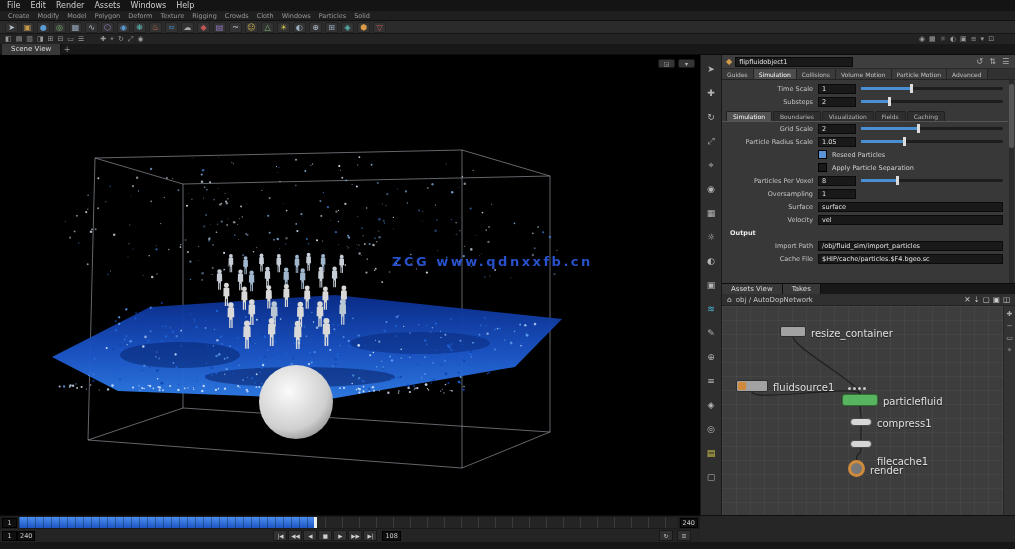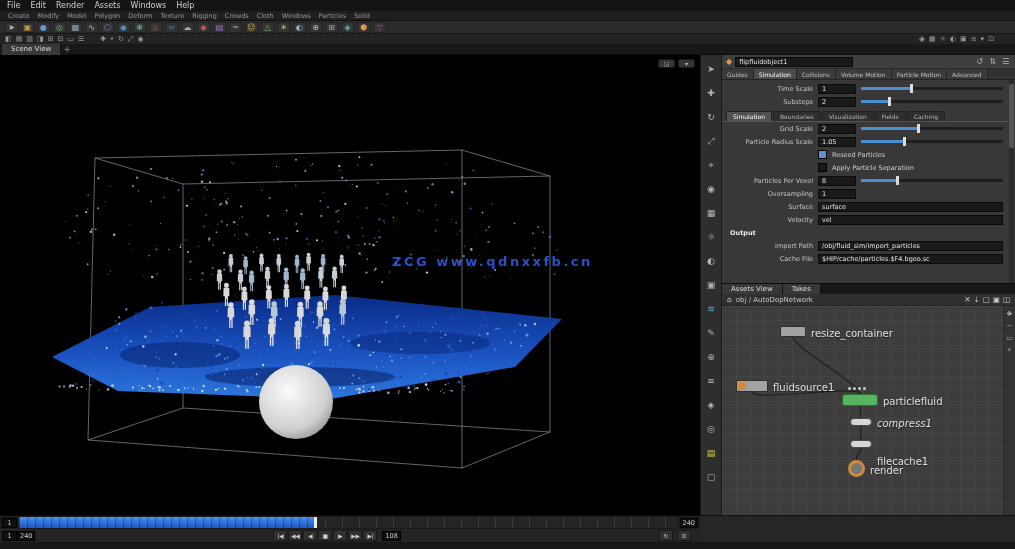--- a/index.html
+++ b/index.html
@@ -1204,21 +1204,21 @@
       <div class="nlabel" style="left: 51px; top: 76px;">fluidsource1</div>
       <div class="node green" style="left: 120px; top: 88px; width: 36px; height: 12px;"></div>
       <div class="nlabel" style="left: 161px; top: 90px;">particlefluid</div>
       <div class="ndots" style="left: 126px; top: 81px;">
         <i></i>
         <i></i>
         <i></i>
         <i></i>
       </div>
       <div class="node pill" style="left: 128px; top: 112px; width: 22px; height: 8px;"></div>
-      <div class="nlabel" style="left: 155px; top: 112px; font-style: italic;">compress1</div>
+      <div class="nlabel" style="left: 155px; top: 112px;">compress1</div>
       <div class="node pill" style="left: 128px; top: 134px; width: 22px; height: 8px;"></div>
       <div class="nlabel" style="left: 155px; top: 150px; text-align: right;">filecache1</div>
       <div class="node ring" style="left: 126px; top: 154px; width: 17px; height: 17px;"></div>
       <div class="nlabel" style="left: 148px; top: 158.5px;">render</div>
     </div>
   <div id="net-side">
       <span class="nsico">✚</span>
       <span class="nsico">−</span>
       <span class="nsico">▭</span>
       <span class="nsico">⌖</span>

